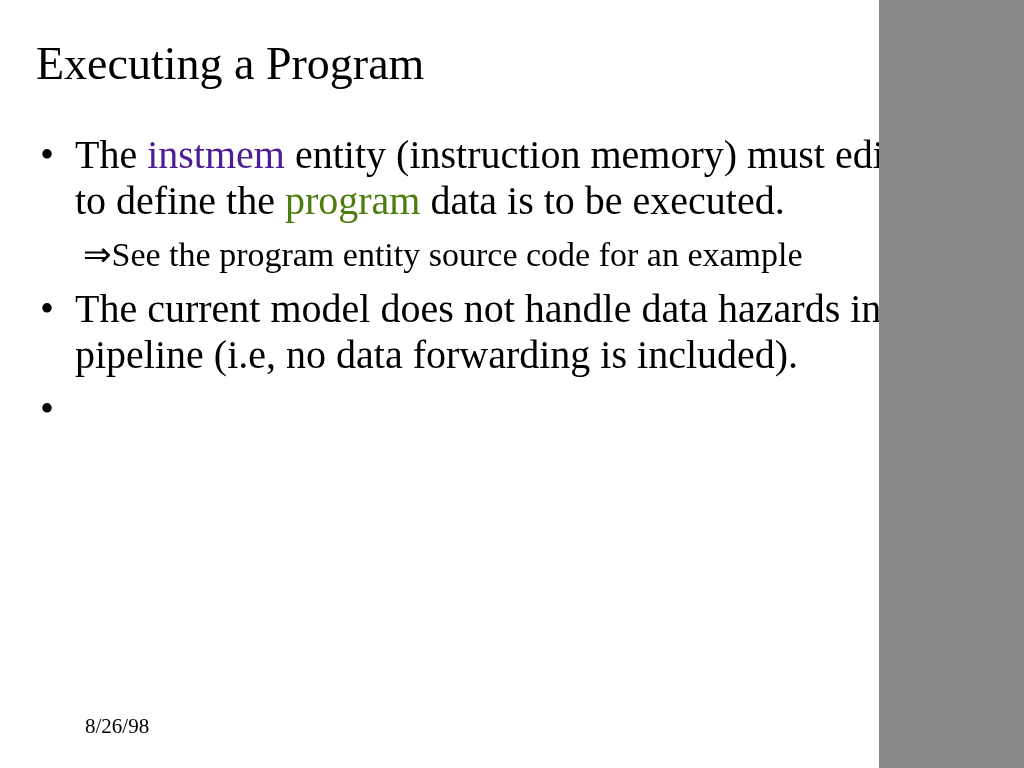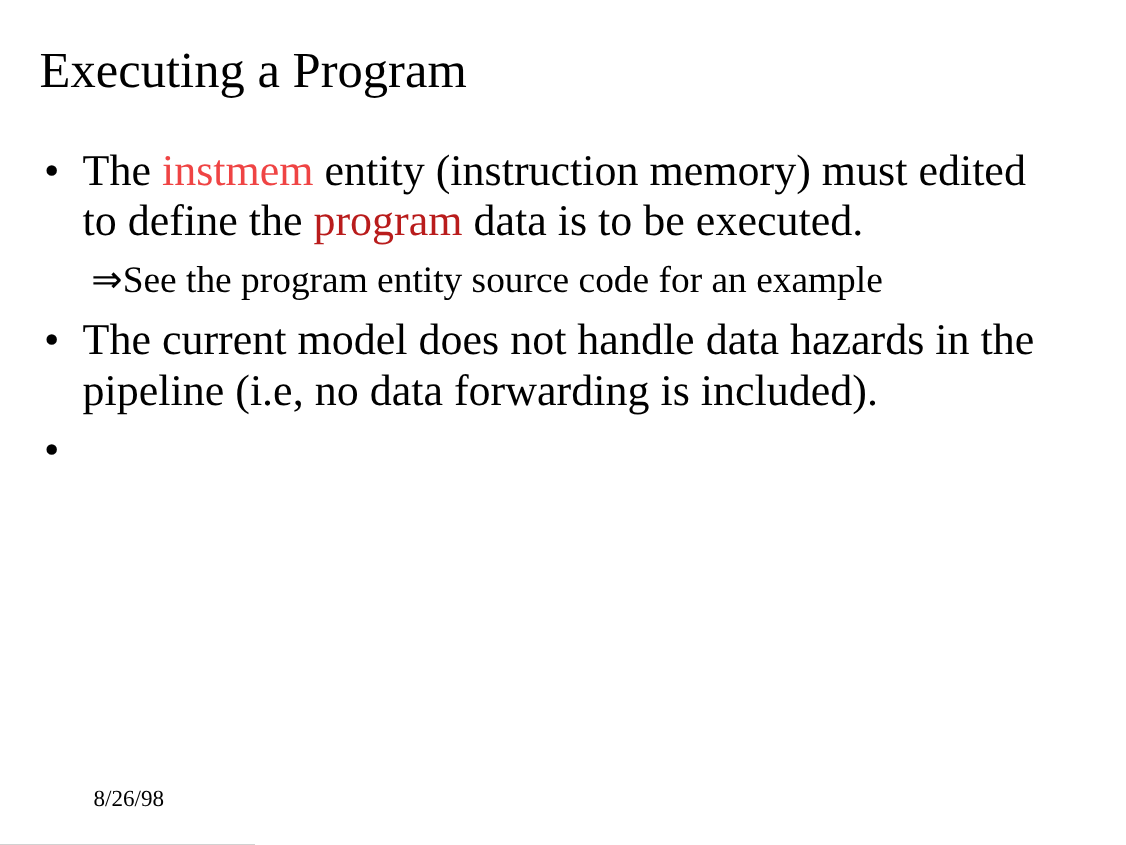--- a/index.html
+++ b/index.html
@@ -2,21 +2,21 @@
 <html><head>
 <meta charset="utf-8">
 <style>
   html, body {
     margin: 0;
     padding: 0;
     background: #888;
   }
   .slide {
     position: relative;
-    width: 1024px;
+    width: 879px;
     height: 768px;
     background: #ffffff;
     font-family: "Liberation Serif", serif;
     color: #000000;
     overflow: hidden;
   }
   .title {
     position: absolute;
     left: 36px;
     top: 41px;
@@ -69,21 +69,21 @@
   }
 </style>
 </head>
 <body>
 
 <div class="slide" style="background: rgb(255, 255, 255); color: rgb(0, 0, 0);">
   <h1 class="title">Executing a Program</h1>
   <div class="content">
       <div class="bullet-row">
         <span class="marker">•</span>
-        <span class="btext"><span>The </span><span style="color: #ef4444;">instmem</span><span> entity (instruction memory) must edited to define the </span><span style="color: #b91c1c;">program</span><span> data is to be executed.</span></span>
+        <span class="btext"><span>The </span><span style="color: #4c1d95;">instmem</span><span> entity (instruction memory) must edited to define the </span><span style="color: #4d7c0f;">program</span><span> data is to be executed.</span></span>
       </div>
       <div class="bullet-row sub">
         <span class="marker">⇒</span>
         <span class="btext"><span>See the program entity source code for an example</span></span>
       </div>
       <div class="bullet-row">
         <span class="marker">•</span>
         <span class="btext"><span>The current model does not handle data hazards in the pipeline (i.e, no data forwarding is included).</span></span>
       </div>
       <div class="bullet-row">

